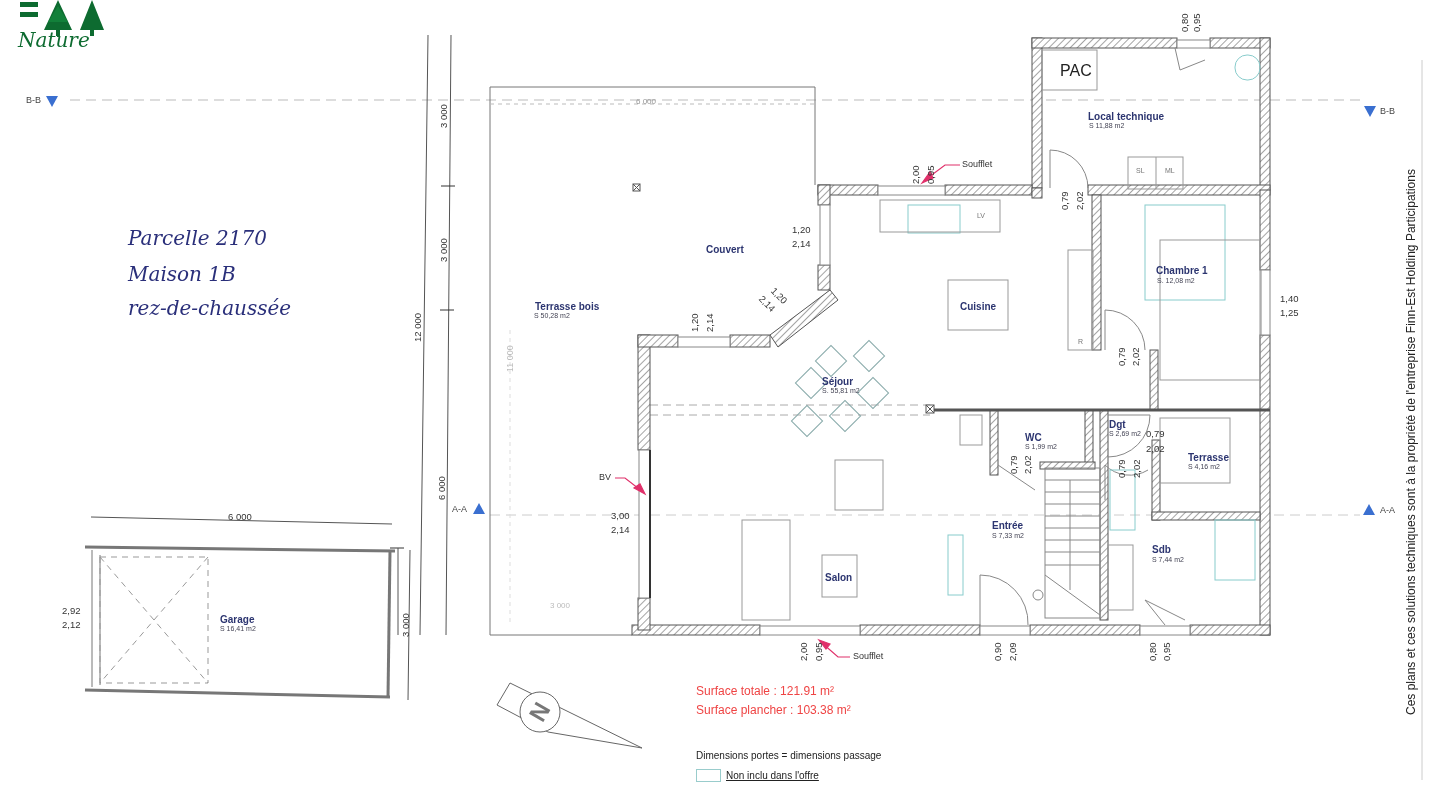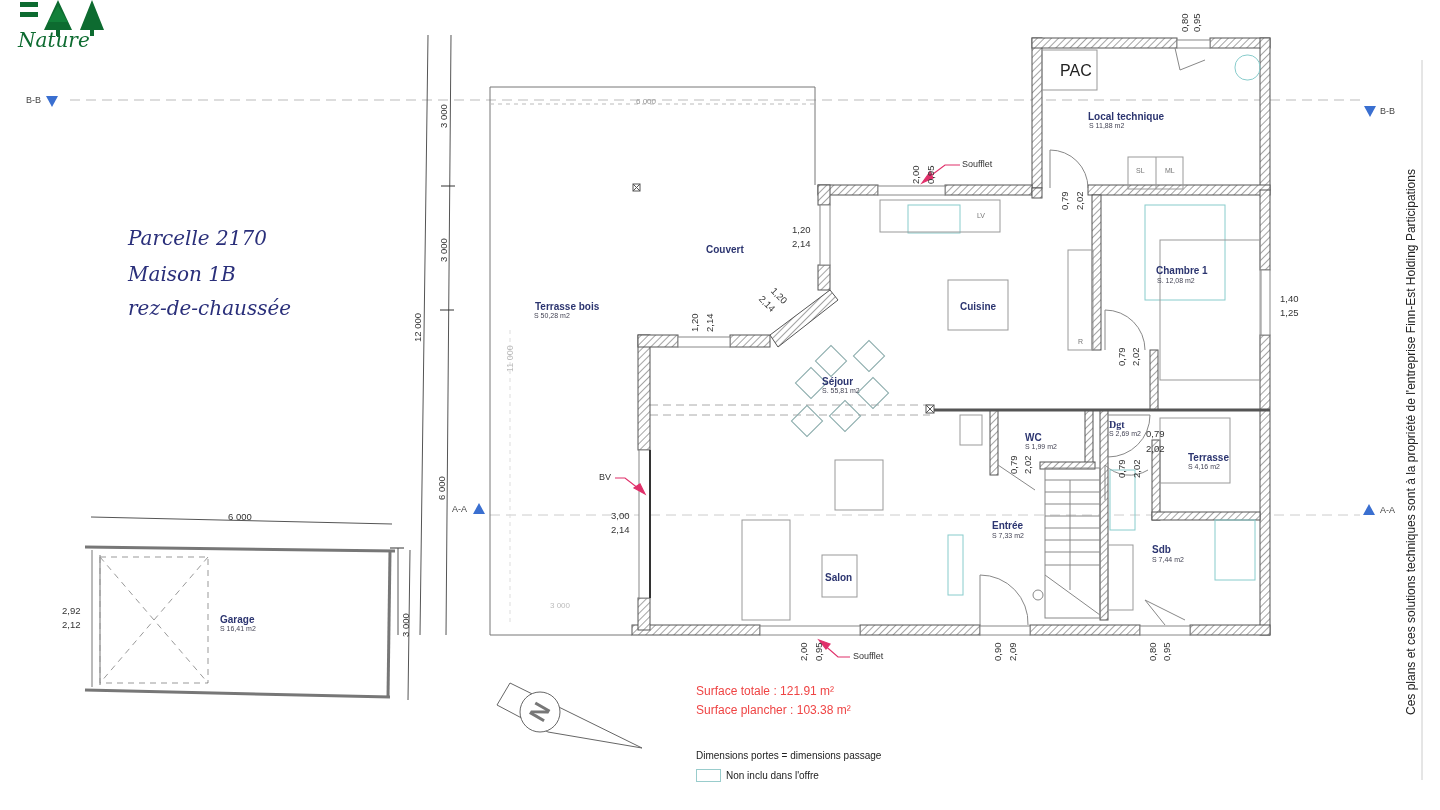--- a/index.html
+++ b/index.html
@@ -251,21 +251,21 @@
 <div class="room-name" style="left:1156px;top:265px;">Chambre 1</div>
 <div class="room-area" style="left:1157px;top:277px;">S.      12,08 m2</div>
 <div class="room-name" style="left:960px;top:301px;">Cuisine</div>
 <div class="room-name" style="left:706px;top:244px;">Couvert</div>
 <div class="room-name" style="left:535px;top:301px;">Terrasse bois</div>
 <div class="room-area" style="left:534px;top:312px;">S                    50,28 m2</div>
 <div class="room-name" style="left:822px;top:376px;">Séjour</div>
 <div class="room-area" style="left:822px;top:387px;">S. 55,81 m2</div>
 <div class="room-name" style="left:1025px;top:432px;">WC</div>
 <div class="room-area" style="left:1025px;top:443px;">S  1,99 m2</div>
-<div class="room-name" style="left:1109px;top:419px;font-family:Liberation Serif, serif;">Dgt</div>
+<div class="room-name" style="left:1109px;top:419px;">Dgt</div>
 <div class="room-area" style="left:1109px;top:430px;">S  2,69 m2</div>
 <div class="room-name" style="left:1188px;top:452px;">Terrasse</div>
 <div class="room-area" style="left:1188px;top:463px;">S 4,16 m2</div>
 <div class="room-name" style="left:992px;top:520px;">Entrée</div>
 <div class="room-area" style="left:992px;top:532px;">S  7,33 m2</div>
 <div class="room-name" style="left:1152px;top:544px;">Sdb</div>
 <div class="room-area" style="left:1152px;top:556px;">S  7,44 m2</div>
 <div class="room-name" style="left:825px;top:572px;">Salon</div>
 <div class="room-name" style="left:220px;top:614px;">Garage</div>
 <div class="room-area" style="left:220px;top:625px;">S  16,41 m2</div>
@@ -307,15 +307,15 @@
 <div class="label-sm" style="left:599px;top:472px;">BV</div>
 <div class="label-sm" style="left:853px;top:651px;">Soufflet</div>
 
 <div class="dim" style="left:228px;top:511px;">6 000</div>
 <div class="dimv" style="left:400px;top:637px;">3 000</div>
 
 <div class="legend-text" style="left:696px;top:684px;">Surface totale : 121.91 m²</div>
 <div class="legend-text" style="left:696px;top:703px;">Surface plancher : 103.38 m²</div>
 <div class="legend-small" style="left:696px;top:750px;">Dimensions portes = dimensions passage</div>
 <div class="legend-box" style="left:696px;top:769px;"></div>
-<div class="legend-small" style="left:726px;top:770px;">Non inclu dans l'offre</div>
+<div class="legend-small" style="left:726px;top:770px;text-decoration:underline;">Non inclu dans l'offre</div>
 
 <div class="vert-note" style="left:1404px;top:715px;">Ces plans et ces solutions techniques sont à la propriété de l'entreprise Finn-Est Holding Participations</div>
 
 </body></html>

